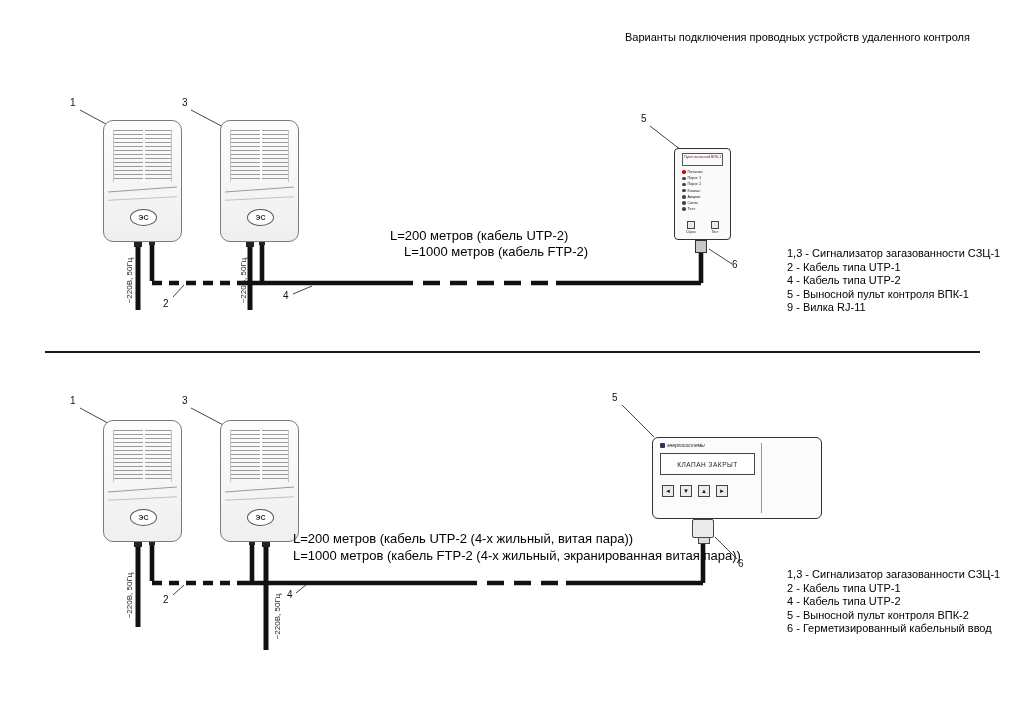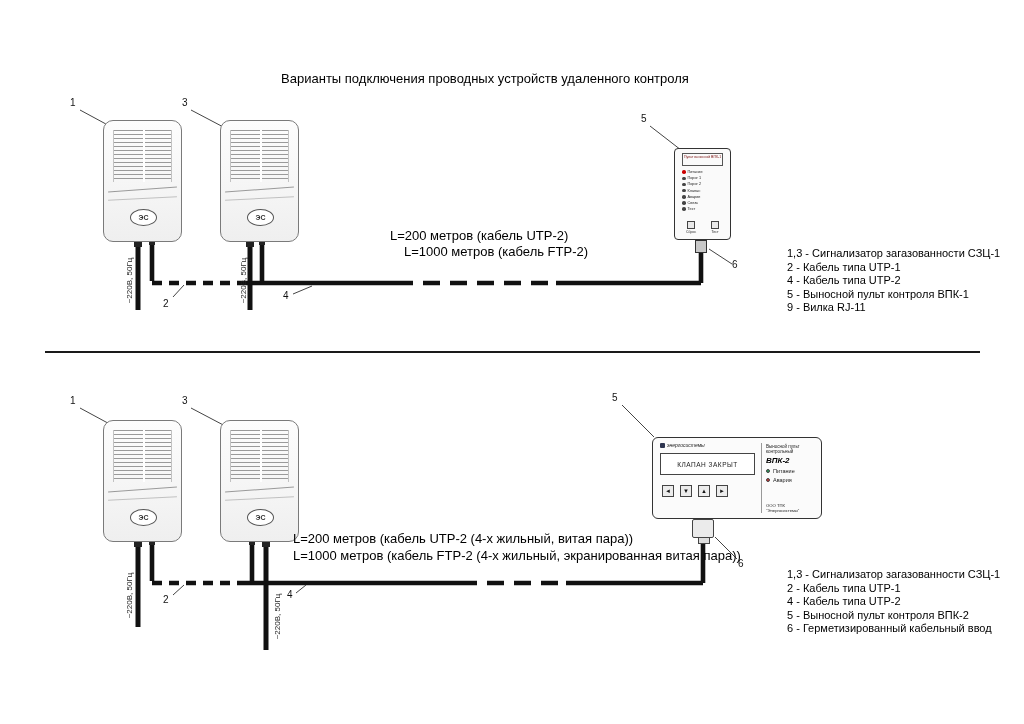--- a/index.html
+++ b/index.html
@@ -1,20 +1,20 @@
 <!DOCTYPE html>
 <html><head>
 <meta charset="utf-8">
 <style>
   * { margin:0; padding:0; box-sizing:border-box; }
   html,body { background:#fff; }
   body { font-family:"Liberation Sans","DejaVu Sans",sans-serif; color:#000; }
   .canvas { position:relative; width:1024px; height:724px; background:#fff; overflow:hidden; }
 
-  .title { position:absolute; top:31px; left:0; width:970px; text-align:center; font-size:13px;margin-top:40px; }
+  .title { position:absolute; top:31px; left:0; width:970px; text-align:right; font-size:11px; }
 
   .wires { position:absolute; left:0; top:0; width:1024px; height:724px; }
   .cable { stroke:#111; stroke-width:4.6; fill:none; }
   .power { stroke:#111; stroke-width:5; fill:none; }
   .dashA { stroke-dasharray:10 7; }
   .dashB { stroke-dasharray:17 10; }
   .callout-line { stroke:#444; stroke-width:1; fill:none; }
   .divider-line { stroke:#1a1a1a; stroke-width:1.8; }
 
   .callout-num { position:absolute; font-size:10px; color:#111; }
@@ -241,33 +241,20 @@
     <div class="vpk2-lcd">
       <span>КЛАПАН ЗАКРЫТ</span>
     </div>
     <div class="vpk2-btns">
       <div class="vbtn">◄</div>
       <div class="vbtn">▼</div>
       <div class="vbtn">▲</div>
       <div class="vbtn">►</div>
     </div>
     <div class="vpk2-divider"></div>
-    <div class="vpk2-right">
-      <div class="vpk2-type">Выносной пульт контрольный</div>
-      <div class="vpk2-model">ВПК-2</div>
-      <div class="ledrow2">
-          <i class="dot green"></i>
-          <span>Питание</span>
-        </div>
-      <div class="ledrow2">
-          <i class="dot red"></i>
-          <span>Авария</span>
-        </div>
-      <div class="vpk2-company">ООО ТПК "Энергосистемы"</div>
-    </div>
   </div>
   <div class="gland"></div>
 
   <div class="callout-num" style="left:70px;top:395px">1</div>
   <div class="callout-num" style="left:182px;top:395px">3</div>
   <div class="callout-num" style="left:612px;top:392px">5</div>
   <div class="callout-num" style="left:163px;top:594px">2</div>
   <div class="callout-num" style="left:287px;top:589px">4</div>
   <div class="callout-num" style="left:738px;top:558px">6</div>
 

